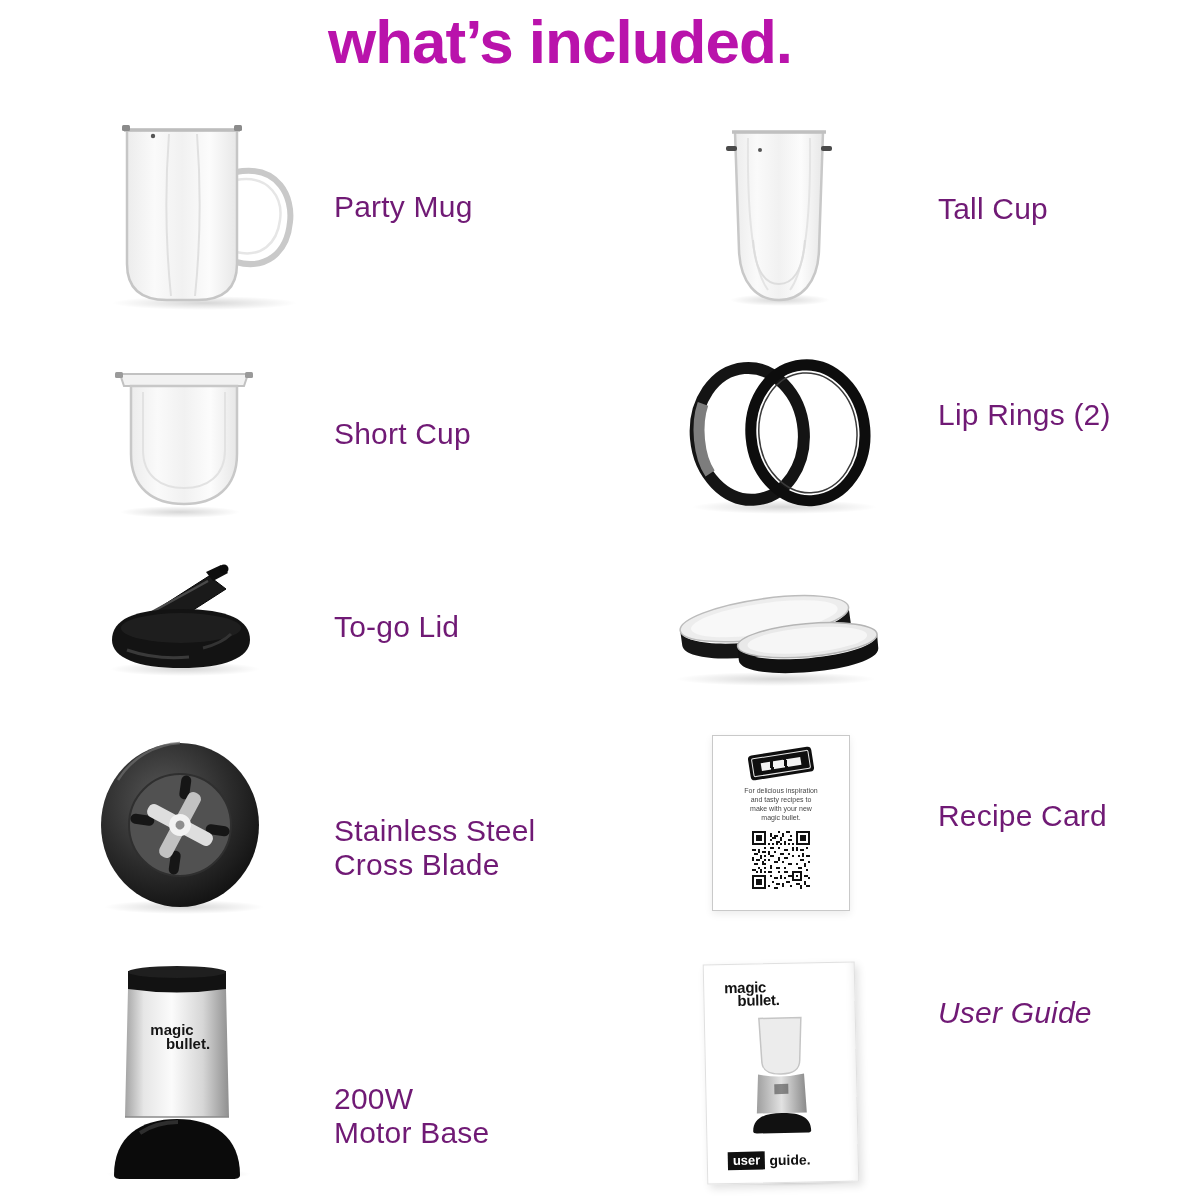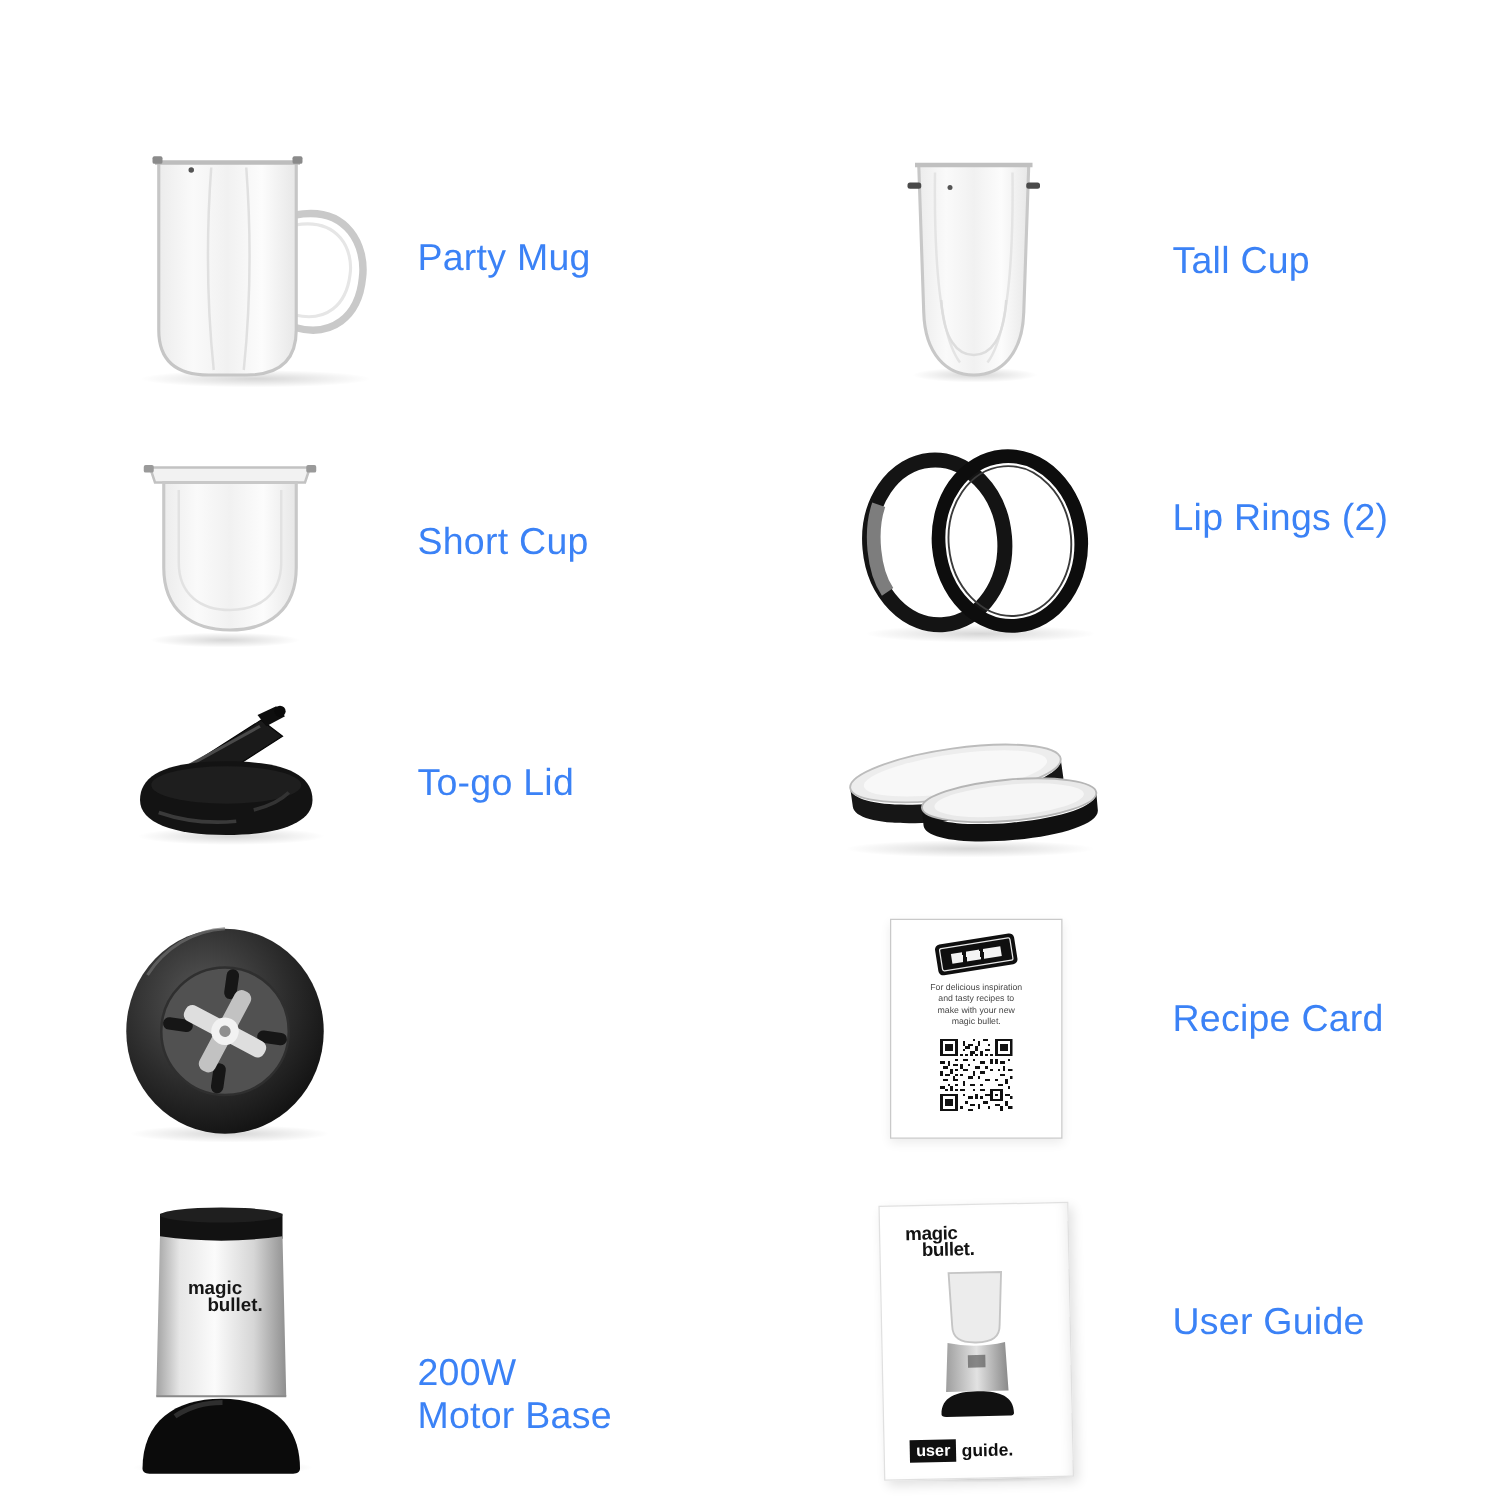--- a/index.html
+++ b/index.html
@@ -1,20 +1,20 @@
 <!DOCTYPE html>
 <html><head>
 <meta charset="utf-8">
 <style>
   html,body{margin:0;padding:0;background:#fff;}
   .canvas{position:relative;width:1200px;height:1200px;background:#ffffff;overflow:hidden;
           font-family:"Liberation Sans",sans-serif;}
   .title{position:absolute;left:560px;top:6px;transform:translateX(-50%);
          font-size:62px;font-weight:700;letter-spacing:-1px;color:#b913ab;white-space:nowrap;}
-  .label{position:absolute;font-size:30px;line-height:34px;color:#3b82f6;
+  .label{position:absolute;font-size:30px;line-height:34px;color:#701a75;
          letter-spacing:0.2px;white-space:pre-line;}
   .photo{position:absolute;}
   .shadow{position:absolute;border-radius:50%;
           background:radial-gradient(closest-side,rgba(0,0,0,0.16),rgba(0,0,0,0));}
   
   .recipe-card{background:#fff;border:1px solid #c9c9c9;box-shadow:0 3px 8px rgba(0,0,0,0.08);
                display:flex;flex-direction:column;align-items:center;}
   .stamp{width:64px;height:25px;background:#0f0f0f;border-radius:4px;transform:rotate(-9deg);
          margin:15px auto 10px;position:relative;display:flex;align-items:center;justify-content:center;}
   .stamp::before{content:"";position:absolute;inset:3px;border:1.5px solid rgba(255,255,255,0.9);border-radius:2px;}
@@ -60,20 +60,21 @@
         <stop offset="1" stop-color="#8a8a8a"></stop>
       </linearGradient>
       <radialGradient id="bladeG" cx="0.4" cy="0.35" r="0.78">
         <stop offset="0" stop-color="#585858"></stop>
           <stop offset="0.55" stop-color="#2b2b2b"></stop>
         <stop offset="1" stop-color="#090909"></stop>
       </radialGradient>
     </defs>
   </svg>
 
+  <div class="title">what’s included.</div>
 
   <div class="shadow" style="left:112px;top:296px;width:185px;height:14px;"></div>
   <svg class="photo" style="left:105px;top:118px;" width="205" height="192" viewBox="0 0 205 192">
     <path d="M131,54 C174,46 188,80 185,104 C182,136 160,152 131,144" fill="none" stroke="#c9c9c9" stroke-width="6"></path>
     <path d="M131,62 C166,56 178,82 175,102 C172,126 156,140 131,134" fill="none" stroke="#e6e6e6" stroke-width="2.5"></path>
     <path d="M22,12 L22,146 Q22,182 62,182 L92,182 Q132,182 132,146 L132,12 Z" fill="url(#cupG)" stroke="#c6c6c6" stroke-width="2.5"></path>
     <path d="M64,16 C60,70 60,120 66,178" stroke="#e0e0e0" stroke-width="2" fill="none"></path>
     <path d="M92,16 C96,70 96,120 90,178" stroke="#e0e0e0" stroke-width="2" fill="none"></path>
     <path d="M19,12 L135,12" stroke="#bdbdbd" stroke-width="3.5"></path>
     <rect x="17" y="7" width="8" height="6" rx="1.5" fill="#8b8b8b"></rect>
@@ -157,20 +158,22 @@
         <rect x="26" y="-5" width="24" height="10" rx="5" transform="rotate(278)"></rect>
       </g>
       <g transform="rotate(28)">
         <rect x="-36" y="-7" width="72" height="14" rx="6" fill="#dedede"></rect>
         <rect x="-7" y="-36" width="14" height="72" rx="6" fill="#c2c2c2"></rect>
         <circle r="11" fill="#f2f2f2"></circle>
         <circle r="4.5" fill="#8f8f8f"></circle>
       </g>
     </g>
   </svg>
+  <div class="label" style="left:334px;top:814px;">Stainless Steel
+Cross Blade</div>
 
   <div class="photo recipe-card" style="left:712px;top:735px;width:136px;height:174px;">
     <div class="stamp">
         <div class="stamp-marks"></div>
       </div>
     <div class="rc-body">For delicious inspiration
 and tasty recipes to
 make with your new
 magic bullet.</div>
     <svg class="qr" width="58" height="58" viewBox="0 0 29 29" shape-rendering="crispEdges">
@@ -212,15 +215,15 @@
       <path d="M16,2 L18,44 C18,54 24,58 37,58 C50,58 56,54 56,44 L58,2 Z" fill="#ececec" stroke="#c5c5c5" stroke-width="1.5"></path>
       <path d="M14,58 Q37,63 60,58 L62,97 L12,97 Z" fill="url(#miniSilver)"></path>
       <rect x="30" y="68" width="14" height="10" fill="#3c3c3c" opacity="0.55"></rect>
       <path d="M8,115 C8,101 20,97 37,97 C54,97 66,101 66,115 Q66,117 62,117 L12,117 Q8,117 8,115 Z" fill="#111111"></path>
     </svg>
     <div class="gb-footer">
       <span class="user-box">user</span>
       <span class="guide-word">guide.</span>
     </div>
   </div>
-  <div class="label" style="left:938px;top:1041px;">User Guide</div>
+  <div class="label" style="left:938px;top:996px;font-style:italic;">User Guide</div>
 
 </div>
 
 </body></html>

